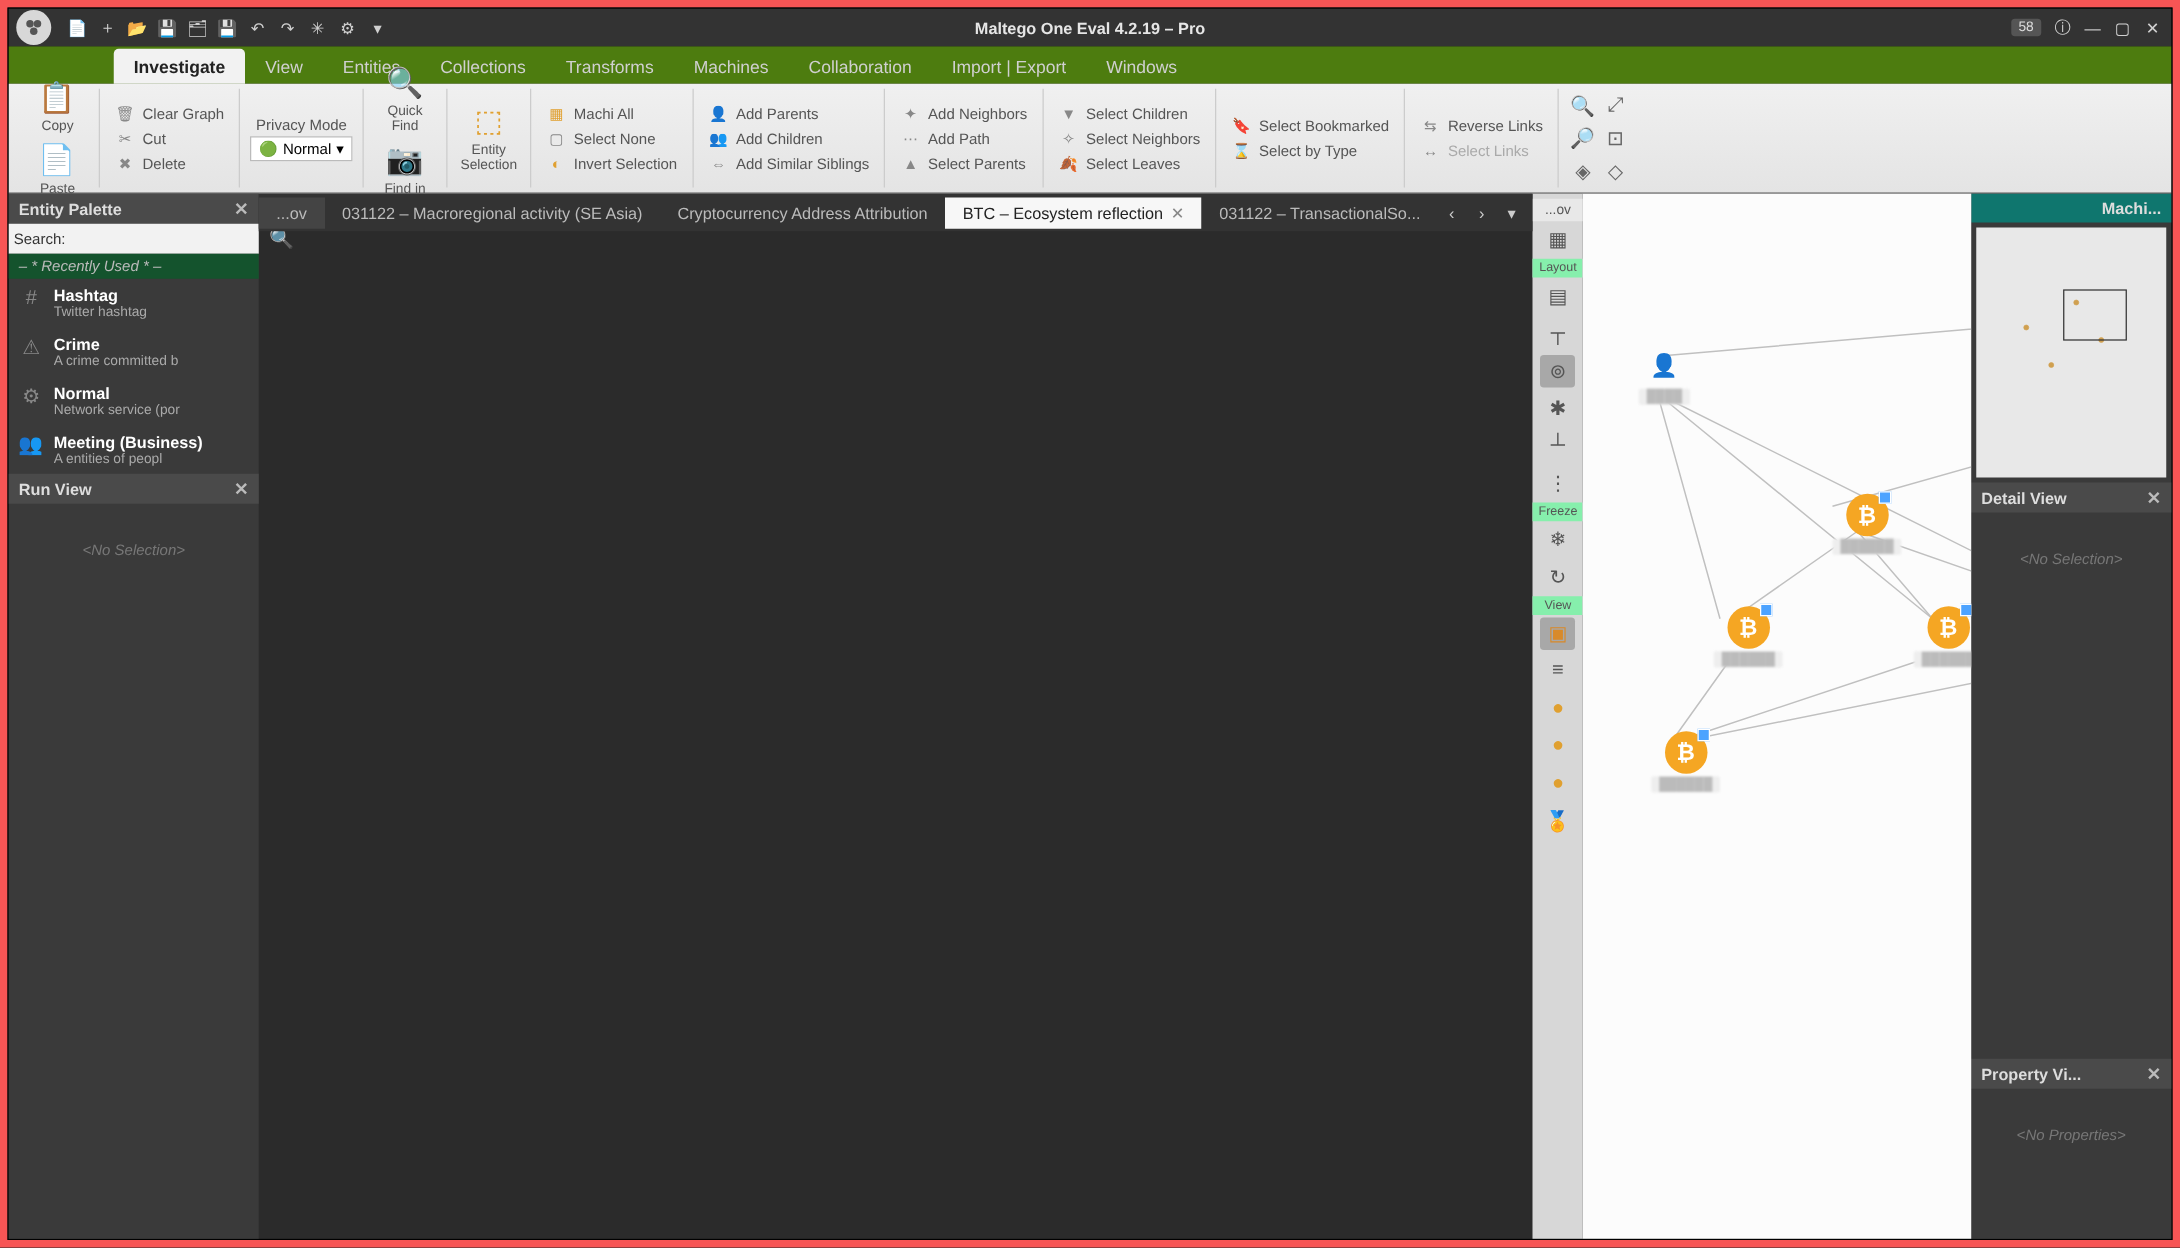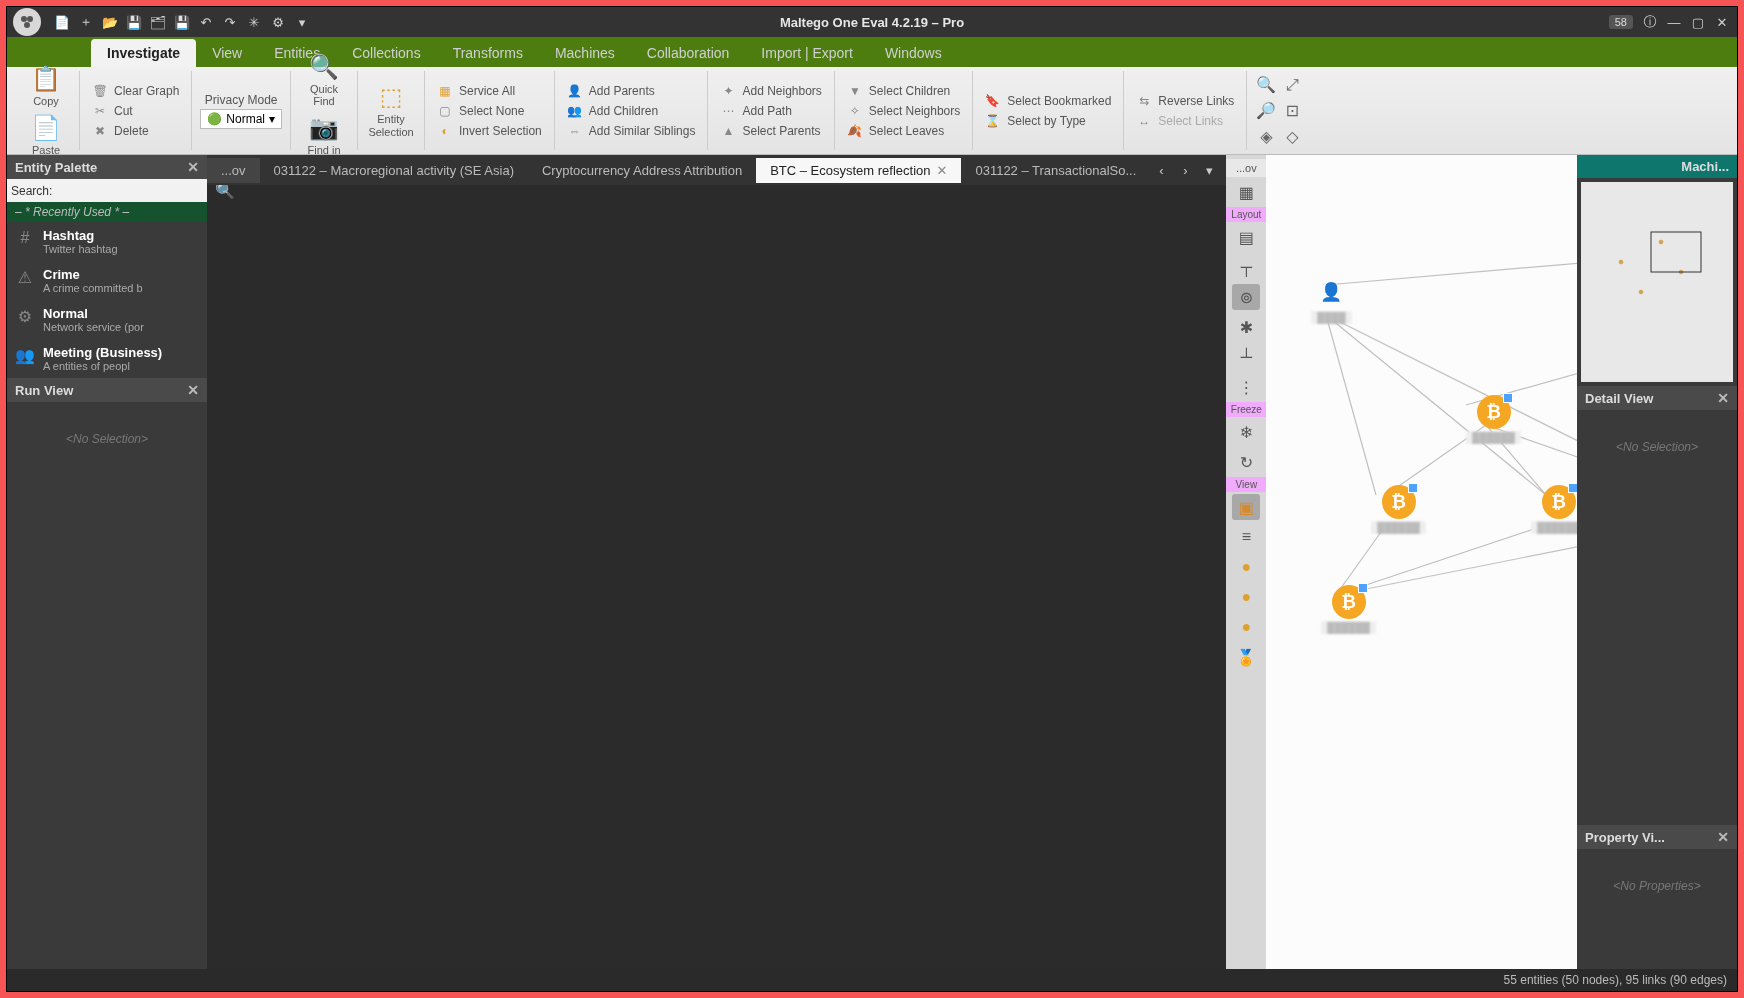--- a/index.html
+++ b/index.html
@@ -59,21 +59,21 @@
 .midwrap { flex:1; display:flex; flex-direction:row; min-width:0; }
 .graphtabs { height:30px; background:#333; display:flex; align-items:center; color:#bbb; font-size:13px; position:relative;}
 .gtab { padding: 5px 14px; cursor:pointer; white-space:nowrap; display:flex; align-items:center; gap:6px;}
 .gtab.active { background:#f7f7f7; color:#222; }
 .gtab .x { font-size:13px; color:#888;}
 .gtabnav { margin-left:auto; display:flex; gap:2px; padding-right:6px;}
 .gtabnav .nb { width:22px;height:22px;display:flex;align-items:center;justify-content:center;color:#ccc;cursor:pointer;}
 
 .canvasrow { flex:1; display:flex; min-height:0;}
 .toolstrip { width:40px; background:#d7d7d7; display:flex; flex-direction:column; align-items:center; padding-top:4px;}
-.toolstrip .secthdr { font-size:10px; color:#555; background:#f0abfc; width:100%; text-align:center; padding:2px 0;}
+.toolstrip .secthdr { font-size:10px; color:#555; background:#86efac; width:100%; text-align:center; padding:2px 0;}
 .toolstrip .tbtn { width:28px;height:26px; margin:2px 0; display:flex;align-items:center;justify-content:center;color:#555;cursor:pointer; border-radius:3px;}
 .toolstrip .tbtn.active { background:#a8a8a8;}
 .toolstrip .ovtab { font-size:11px; color:#555; padding:3px 2px; background:#e8e8e8; width:100%; text-align:center;}
 
 .graphcanvas { flex:1; background:#fcfcfc; position:relative; overflow:hidden;}
 .node { position:absolute; display:flex; flex-direction:column; align-items:center; }
 .node .nic { width:34px;height:34px; border-radius:50%; display:flex;align-items:center;justify-content:center; font-size:18px; font-weight:bold; position:relative;}
 .node .nic.btc { background:#f5a623; color:#fff;}
 .node .nic.person { background:transparent; color:#e58a2e;}
 .node .nic .flag { position:absolute; top:-2px; right:-2px; width:10px;height:10px;background:#4da3ff;border:1px solid #fff;}
@@ -180,21 +180,21 @@
     </div>
     <div class="rgroup hstack">
       <div class="bigbtn">
           <div class="icon" style="color:#e0a030;">⬚</div>
           <div class="txt">Entity Selection</div>
         </div>
     </div>
     <div class="rgroup vstack">
       <div class="smallbtn">
           <span class="icon" style="color:#e0a030;">▦</span>
-          <span>Service All</span>
+          <span>Machi All</span>
         </div>
       <div class="smallbtn">
           <span class="icon">▢</span>
           <span>Select None</span>
         </div>
       <div class="smallbtn">
           <span class="icon" style="color:#e0a030;">◐</span>
           <span>Invert Selection</span>
         </div>
     </div>
@@ -484,16 +484,13 @@
       <div class="panelhdr">
           <span>Property Vi...</span>
           <span class="x">✕</span>
         </div>
       <div style="height:120px;">
           <div class="placeholder">&lt;No Properties&gt;</div>
         </div>
     </div>
   </div>
 
-  <div class="statusbar">
-    <span>55 entities (50 nodes), 95 links (90 edges)</span>
-  </div>
 </div>
 
 </body></html>

